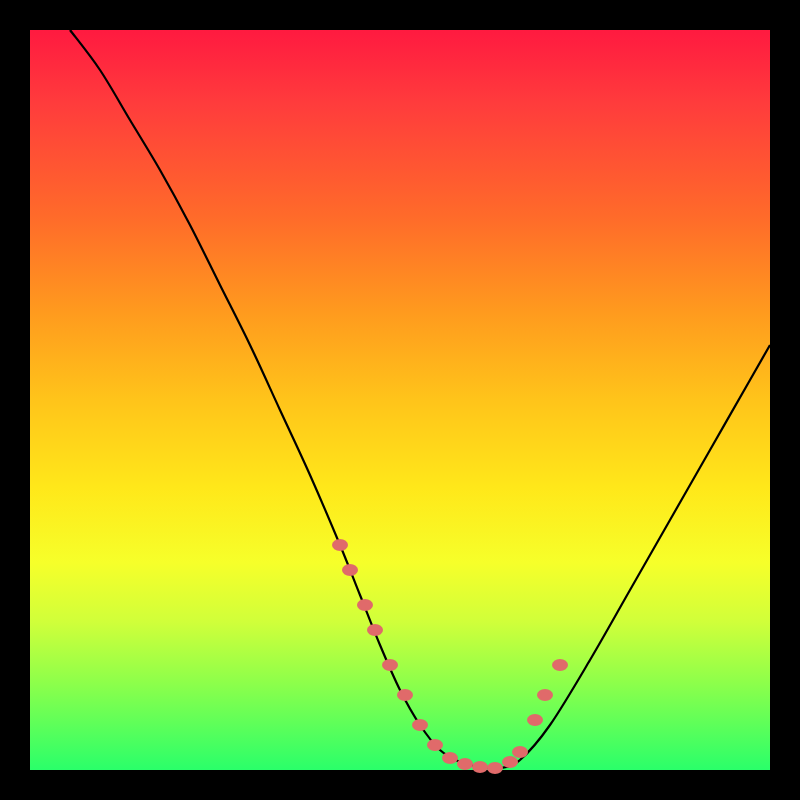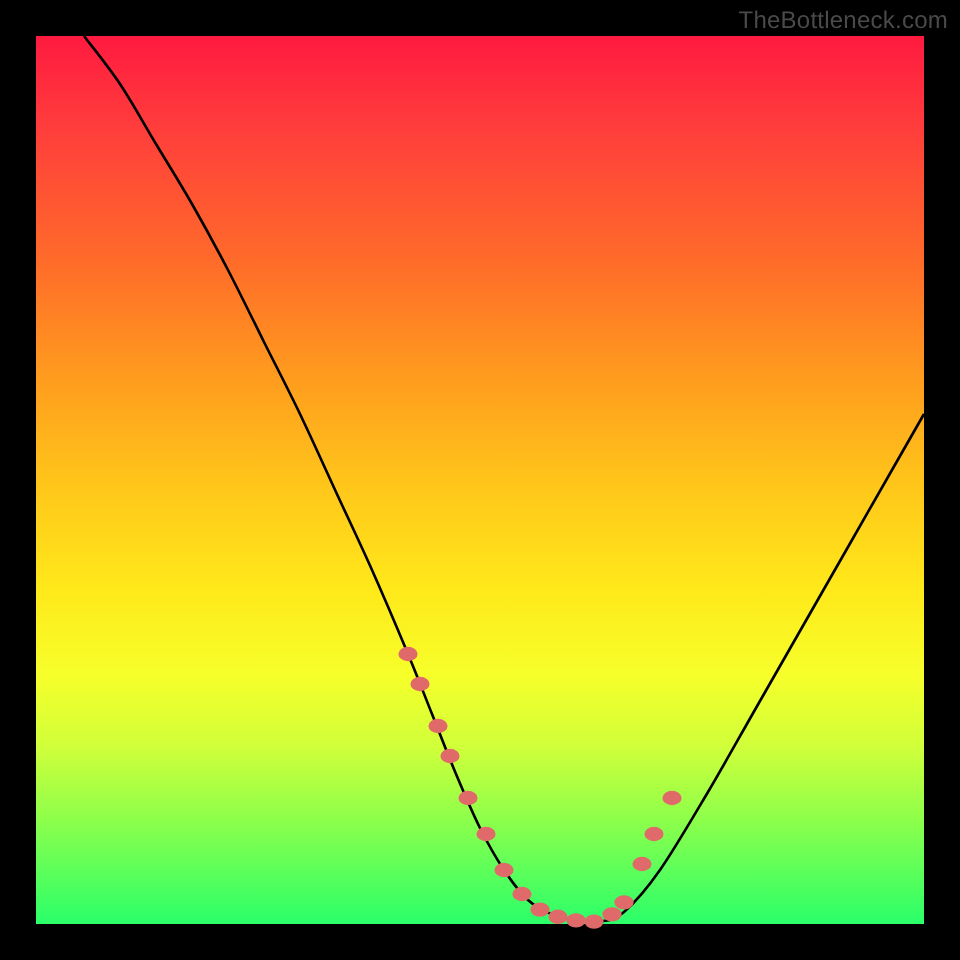--- a/index.html
+++ b/index.html
@@ -57,21 +57,20 @@
   }
   .marker {
     fill: #e06a6a;
     stroke: none;
   }
 </style>
 </head>
 <body>
 
 <div class="frame">
-  <div class="watermark">TheBottleneck.com</div>
 
   <div class="plot">
     <svg class="curve" viewBox="0 0 740 740" preserveAspectRatio="none">
       <path id="curve-path" fill="none" stroke="#000000" stroke-width="2.2" d="M 40 0 C 45 6.666666666666667, 60 25, 70 40 C 80 55, 90 73.33333333333333, 100 90 C 110 106.66666666666667, 120 122.5, 130 140 C 140 157.5, 150 175.83333333333334, 160 195 C 170 214.16666666666666, 180 235, 190 255 C 200 275, 210 294.1666666666667, 220 315 C 230 335.8333333333333, 240 358.3333333333333, 250 380 C 260 401.6666666666667, 270 422.5, 280 445 C 290 467.5, 301.6666666666667 495, 310 515 C 318.3333333333333 535, 323.3333333333333 548.3333333333334, 330 565 C 336.6666666666667 581.6666666666666, 343.3333333333333 599.1666666666666, 350 615 C 356.6666666666667 630.8333333333334, 363.33333333333337 646.6666666666666, 370 660 C 376.66666666666663 673.3333333333334, 383.33333333333326 685, 389.99999999999994 695 C 396.66666666666663 705, 403.3333333333333 713.8333333333334, 410 720 C 416.6666666666667 726.1666666666666, 423.33333333333326 729.1666666666666, 429.99999999999994 732 C 436.66666666666663 734.8333333333334, 443.3333333333333 736, 450 737 C 456.6666666666667 738, 463.33333333333326 739.1666666666666, 469.99999999999994 738 C 476.66666666666663 736.8333333333334, 481.66666666666663 737.1666666666666, 490 730 C 498.33333333333337 722.8333333333334, 508.3333333333333 711.6666666666666, 520 695 C 531.6666666666666 678.3333333333334, 546.6666666666666 652.5, 560 630 C 573.3333333333334 607.5, 586.6666666666666 583.3333333333334, 600 560 C 613.3333333333334 536.6666666666666, 626.6666666666666 513.3333333333334, 640 490 C 653.3333333333334 466.6666666666667, 666.6666666666666 443.3333333333333, 680 420 C 693.3333333333334 396.6666666666667, 710 367.50000000000006, 720 350.00000000000006 C 730 332.50000000000006, 736.6666666666666 320.83333333333337, 740 315"></path>
       <g id="markers">
           <ellipse cx="310" cy="515" rx="8" ry="6" class="marker" fill="#e06a6a"></ellipse>
           <ellipse cx="320" cy="540" rx="8" ry="6" class="marker" fill="#e06a6a"></ellipse>
           <ellipse cx="335" cy="575" rx="8" ry="6" class="marker" fill="#e06a6a"></ellipse>
           <ellipse cx="345" cy="600" rx="8" ry="6" class="marker" fill="#e06a6a"></ellipse>
           <ellipse cx="360" cy="635" rx="8" ry="6" class="marker" fill="#e06a6a"></ellipse>

